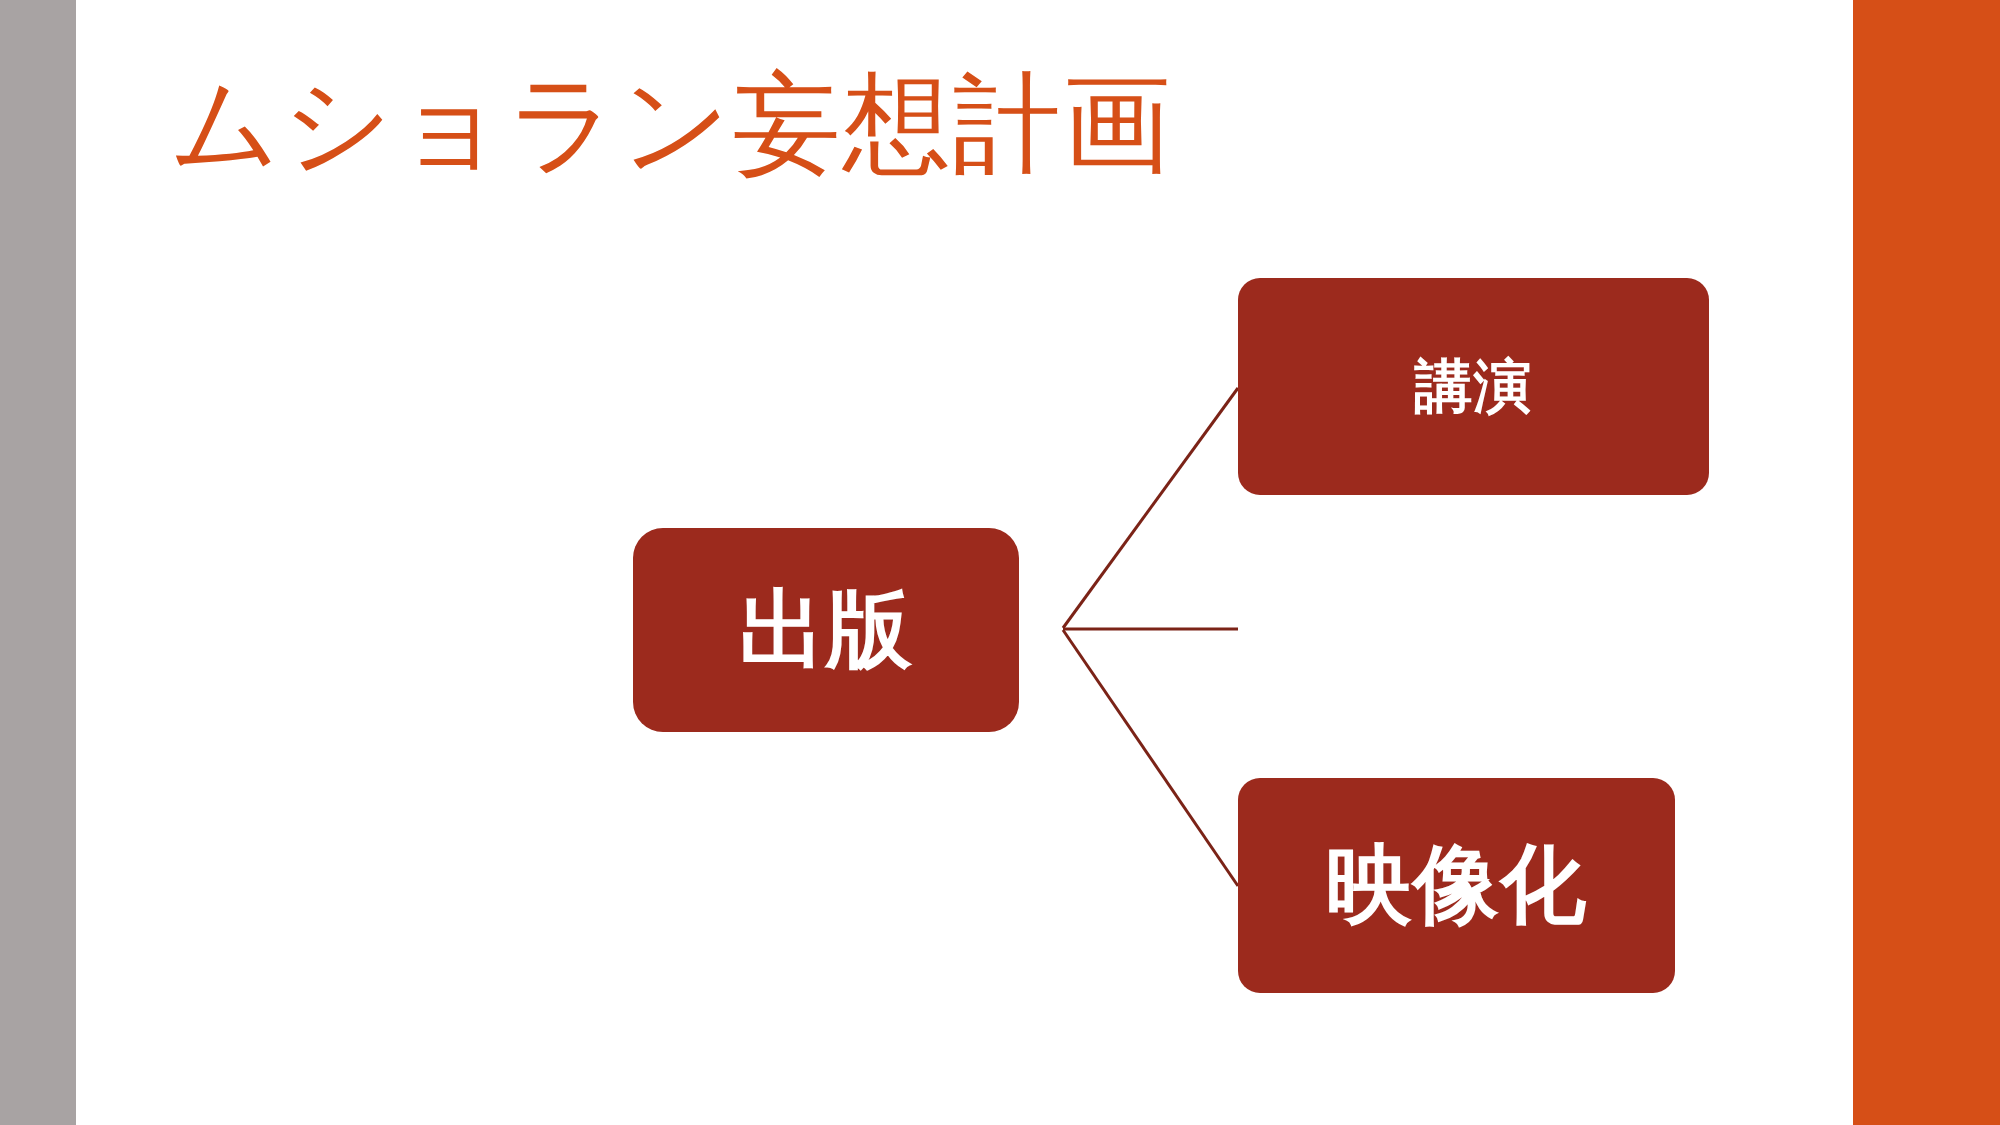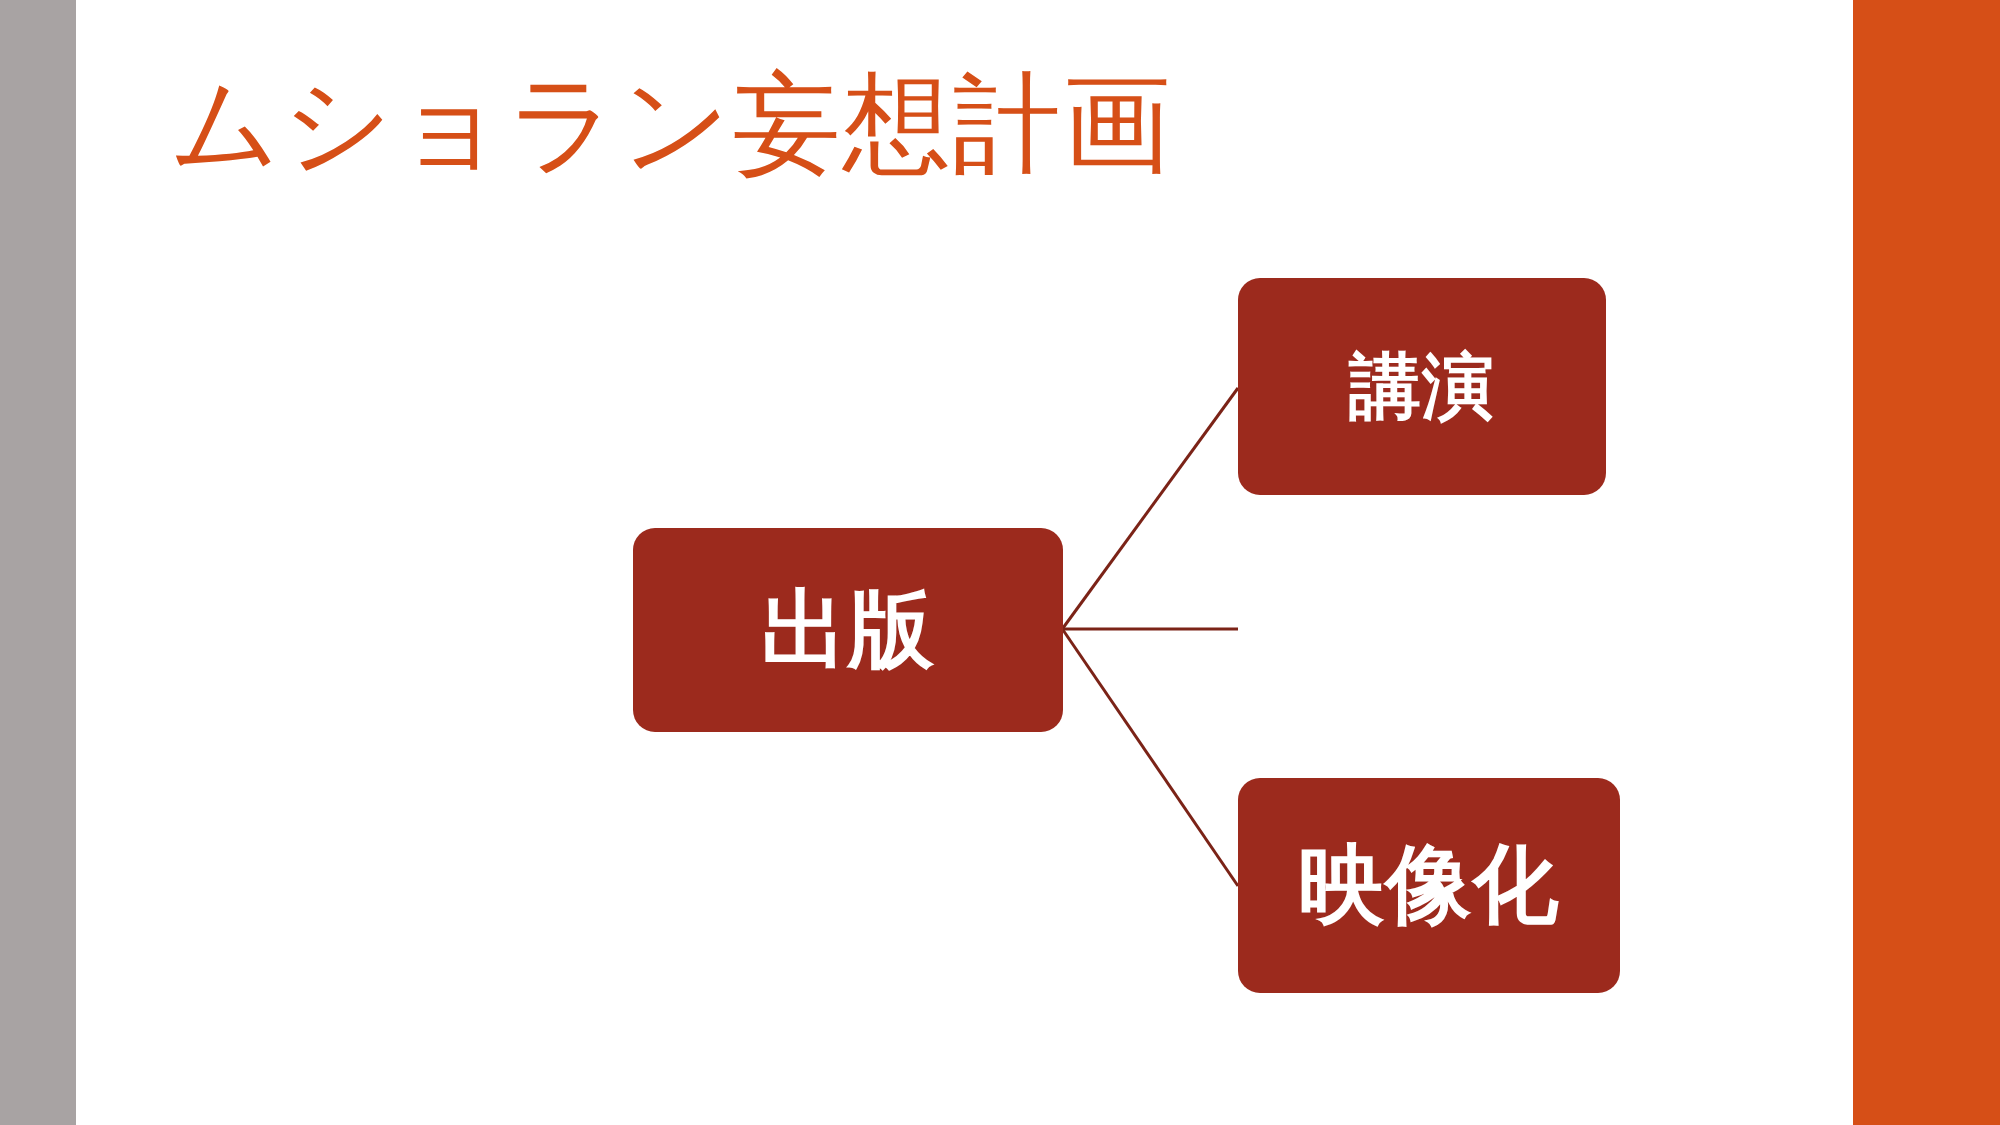--- a/index.html
+++ b/index.html
@@ -71,42 +71,43 @@
     align-items: center;
     justify-content: center;
     font-weight: 700;
     letter-spacing: 1px;
     font-family: "DejaVu Sans", "Liberation Sans", sans-serif;
     box-sizing: border-box;
   }
   .node-root {
     left: 633px;
     top: 528px;
-    width: 430px;
+    width: 386px;
     height: 204px;
     font-size: 86px;
+    border-radius: 30px;
   }
   .node-branch-1 {
     left: 1238px;
     top: 278px;
-    width: 368px;
+    width: 471px;
     height: 217px;
-    font-size: 72px;
+    font-size: 58px;
   }
   .node-branch-2 {
     left: 1238px;
     top: 528px;
     width: 437px;
     height: 215px;
     font-size: 86px;
   }
   .node-branch-3 {
     left: 1238px;
     top: 778px;
-    width: 382px;
+    width: 437px;
     height: 215px;
     font-size: 86px;
   }
 </style>
 </head>
 <body>
 
 <div id="slide">
 
   <div class="left-bar"></div>

